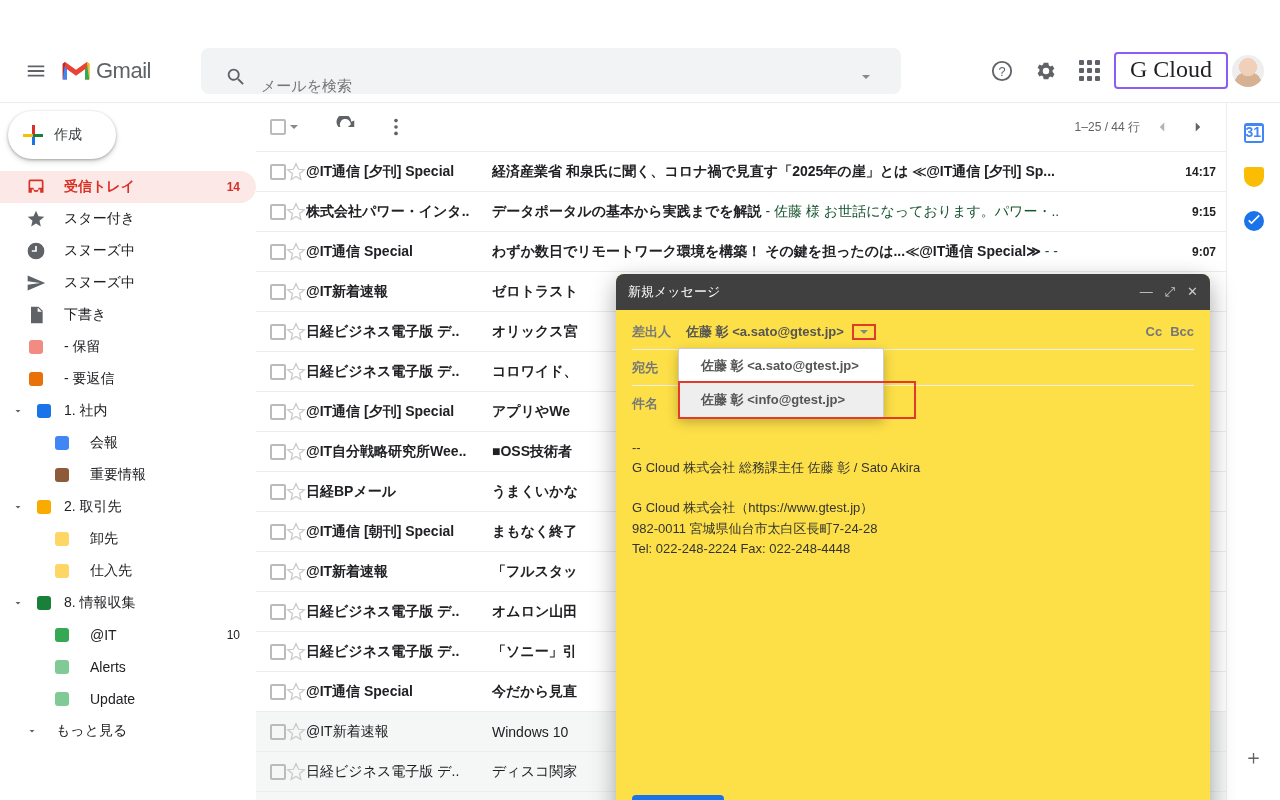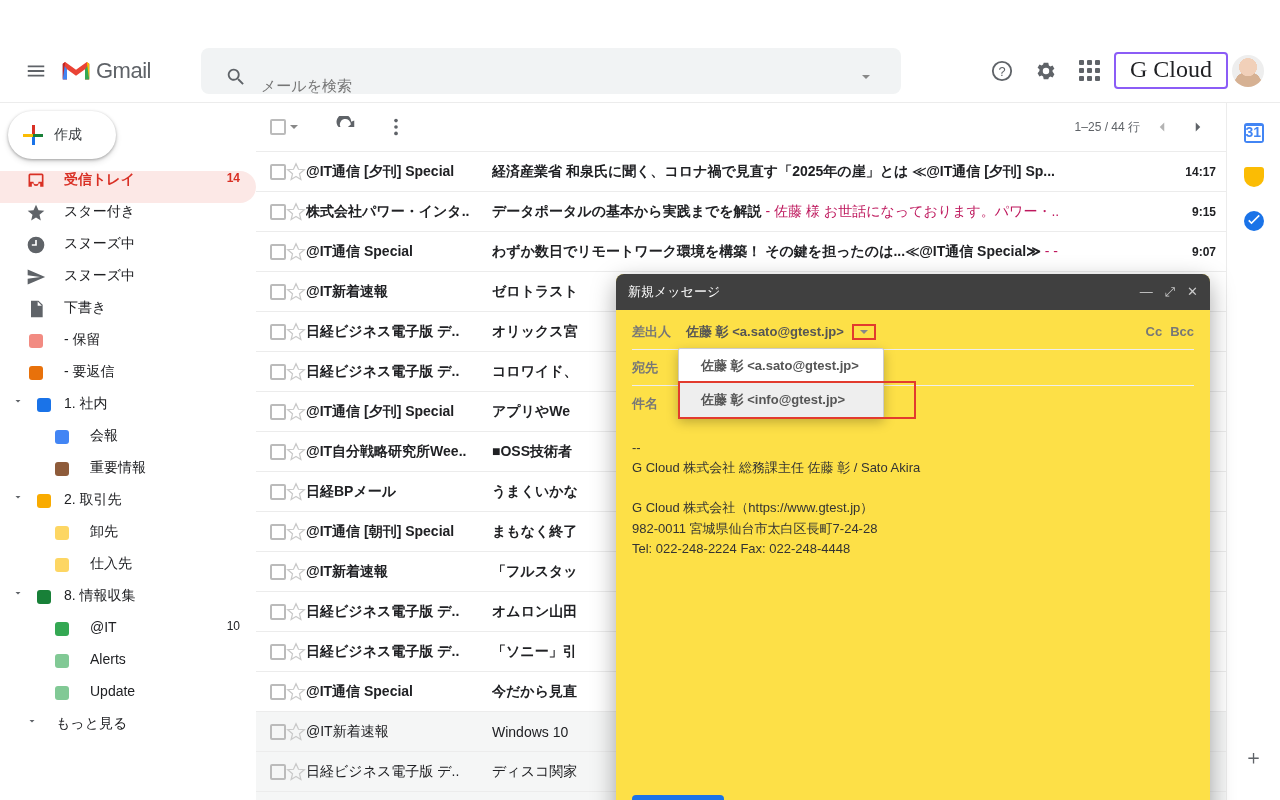--- a/index.html
+++ b/index.html
@@ -27,21 +27,21 @@
   
   .body { flex:1; display:flex; min-height:0;}
   .sidebar { width:256px; padding-top:8px; display:flex; flex-direction:column;}
   .compose-btn { margin:0 0 12px 8px; width:108px; height:48px; border:none; border-radius:24px; box-shadow:0 1px 3px rgba(0,0,0,0.3),0 3px 6px rgba(0,0,0,0.12); background:#fff; display:flex; align-items:center; gap:10px; padding-left:14px; font-size:14px; color:#3c4043; cursor:pointer;}
   .plus-icon { width:22px; height:22px; position:relative;}
   .plus-icon:before,.plus-icon:after{content:"";position:absolute;background:#5f6368;}
   .plus-icon:before{left:10px;top:1px;width:2.5px;height:20px;background:linear-gradient(#d93025 50%,#1a73e8 50%);}  
   .plus-icon:after{top:10px;left:1px;height:2.5px;width:20px;background:linear-gradient(90deg,#fbbc04 50%,#188038 50%);}
 
   .nav { list-style:none;}
-  .nav li { height:32px; display:flex; padding-left:26px; padding-right:16px; border-top-right-radius:16px; border-bottom-right-radius:16px; font-size:14px; color:#202124; gap:18px; cursor:pointer;}
+  .nav li { height:32px; display:flex; align-items:center; padding-left:26px; padding-right:16px; border-top-right-radius:16px; border-bottom-right-radius:16px; font-size:14px; color:#202124; gap:18px; cursor:pointer;}
   .nav li .cnt { margin-left:auto; font-size:12px;}
   .nav li.active { background:#fce8e6; color:#d93025; font-weight:700;}
   .nav li.active .cnt { color:#d93025; font-weight:700;}
   .nav li.section { padding-left:12px; gap:10px;}
   .nav li.sub { padding-left:52px; gap:18px;}
   .nav .nav-ico { width:20px; height:20px; display:flex; align-items:center; justify-content:center; color:#5f6368; flex:0 0 20px;}
   .nav li.active .nav-ico{color:#d93025;}
   .nav .expand { width:12px; color:#5f6368;}
   .lbl-sq { width:14px;height:14px;border-radius:3px; transform:rotate(0);}
   
@@ -61,21 +61,21 @@
   .list { overflow:hidden;}
   .row { height:40px; border-top:1px solid #ececec; display:flex; align-items:center; padding:0 10px 0 14px; gap:0; font-size:14px; white-space:nowrap; cursor:pointer;}
   .row:last-child{border-bottom:1px solid #ececec;}
   .row.read{background:#f5f6f6;}
   .row .star{color:#c9c9c9;flex:0 0 20px;}
   .row .sender{flex:0 0 186px; font-weight:700; overflow:hidden; text-overflow:ellipsis;}
   .row.read .sender,.row.read .subj{font-weight:400;}
   .row .subj{flex:1;overflow:hidden;text-overflow:ellipsis;}
   .row .subj b{font-weight:700;}
   .row.read .subj b{font-weight:400;}
-  .row .snippet{color:#be185d;text-align:right;}
+  .row .snippet{color:#14532d;text-align:right;}
   .row .time{flex:0 0 52px;text-align:right;font-weight:700;font-size:12px;}
   .row.read .time{font-weight:400;}
 
   
   .rail{width:54px;border-left:1px solid #ececec;display:flex;flex-direction:column;align-items:center;padding-top:20px;gap:24px;}
   .rail .rico{width:20px;height:20px;border-radius:3px;}
   .rail .add{margin-top:auto;margin-bottom:12px;color:#5f6368;font-size:20px;}
   .rail .collapse{width:24px;height:24px;color:#5f6368;margin-bottom:8px;}
 
   

